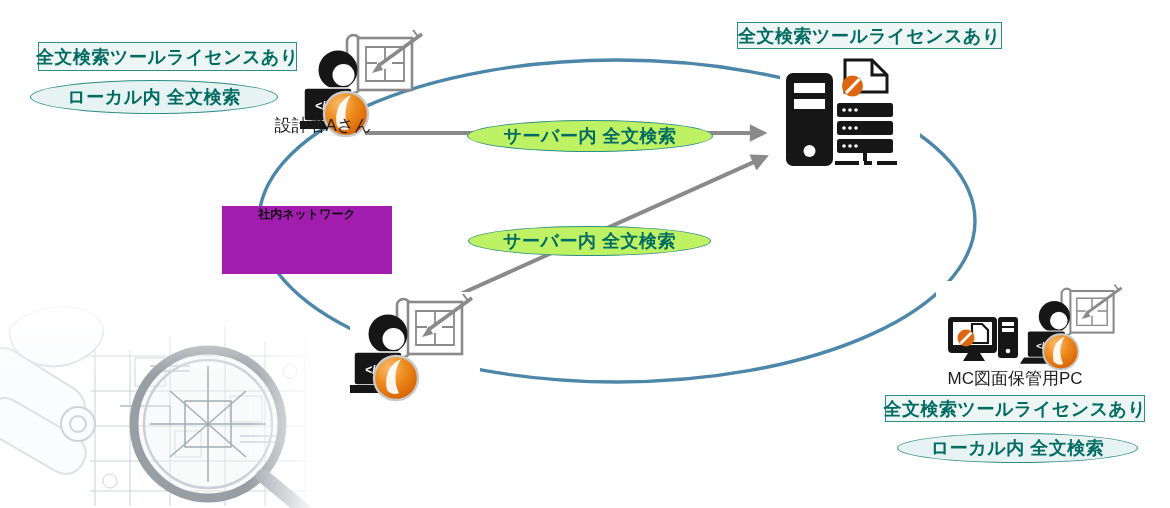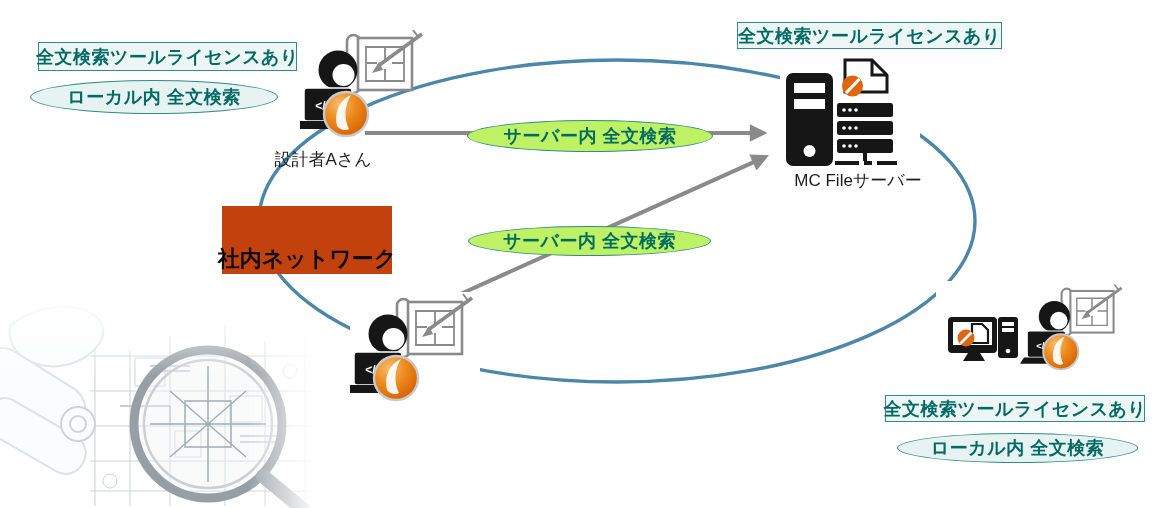--- a/index.html
+++ b/index.html
@@ -21,22 +21,22 @@
     position:absolute;display:flex;align-items:center;justify-content:center;
     border:1.6px solid #2e8e85;background:#e7f2f3;color:#006b62;
     font-weight:bold;font-size:18px;letter-spacing:.5px;white-space:nowrap;
     border-radius:50%;box-sizing:border-box;text-align:right;
   }
   .badge-ellipse.flow{background:#bef264;}
   .node-label{
     position:absolute;text-align:center;font-size:17px;color:#1c1c1c;white-space:nowrap;
   }
   .network-label{
-    position:absolute;display:flex;align-items:flex-end;justify-content:center;
-    background:#c2410c;color:#0b0b0b;font-weight:bold;font-size:22px;white-space:nowrap;
+    position:absolute;display:flex;align-items:flex-start;justify-content:center;
+    background:#a21caf;color:#0b0b0b;font-weight:bold;font-size:12px;white-space:nowrap;
   }
   .iconbox{position:absolute;}
   .iconbox.bg{background:#ffffff;}
   .photo{position:absolute;left:0;top:296px;width:318px;height:212px;opacity:.9;}
   .fade{position:absolute;pointer-events:none;}
   .fade-top{left:0;top:0;width:100%;height:80px;
     background:linear-gradient(to bottom,#ffffff 0%,rgba(255,255,255,0) 100%);}
   .fade-right{right:0;top:0;width:70px;height:100%;
     background:linear-gradient(to left,#ffffff 0%,rgba(255,255,255,0) 100%);}
 </style>
@@ -133,21 +133,21 @@
   </svg>
 
   <div class="badge-box" style="left:38px;top:42px;width:259px;height:29px">全文検索ツールライセンスあり</div>
   <div class="badge-ellipse" style="left:30px;top:80px;width:248px;height:34px">ローカル内 全文検索</div>
 
   <div class="iconbox" style="left:300px;top:28px;width:130px;height:110px">
     <svg width="130" height="110" viewBox="0 0 130 110">
         <use href="#designer-glyph"></use>
       </svg>
   </div>
-  <div class="node-label" style="left:248px;top:148px;width:150px">設計者Aさん</div>
+  <div class="node-label" style="left:248px;top:114px;width:150px">設計者Aさん</div>
 
   <div class="badge-ellipse flow" style="left:467px;top:120px;width:246px;height:32px">サーバー内 全文検索</div>
   <div class="badge-ellipse flow" style="left:468px;top:226px;width:243px;height:30px">サーバー内 全文検索</div>
 
   <div class="network-label" style="left:222px;top:206px;width:170px;height:68px">
     <span>社内ネットワーク</span>
   </div>
 
   <div class="badge-box" style="left:737px;top:22px;width:265px;height:27px">全文検索ツールライセンスあり</div>
   <div class="iconbox bg" style="left:780px;top:55px;width:140px;height:115px">
@@ -179,21 +179,20 @@
             <circle cx="70" cy="91" r="1.8"></circle>
             <circle cx="76" cy="91" r="1.8"></circle>
         </g>
         <rect x="83" y="98" width="4" height="8" fill="#161616"></rect>
         <rect x="55" y="106" width="24" height="4" fill="#161616"></rect>
         <rect x="84" y="106" width="8" height="4" fill="#161616"></rect>
         <rect x="97" y="106" width="20" height="4" fill="#161616"></rect>
       </g>
     </svg>
   </div>
-  <div class="node-label" style="left:778px;top:169px;width:160px">MC Fileサーバー</div>
 
   <div class="iconbox bg" style="left:350px;top:292px;width:130px;height:110px">
     <svg width="130" height="110" viewBox="0 0 130 110">
         <use href="#designer-glyph"></use>
       </svg>
   </div>
 
   <div class="iconbox bg" style="left:936px;top:281px;width:205px;height:92px">
     <svg width="205" height="92" viewBox="0 0 205 92">
       <g>
@@ -206,16 +205,17 @@
       </g>
       <g>
         <rect x="62" y="36" width="20" height="41" rx="3" fill="#161616"></rect>
         <rect x="66" y="41" width="12" height="4" fill="#ffffff"></rect>
         <rect x="66" y="47" width="12" height="4" fill="#ffffff"></rect>
         <circle cx="72" cy="70" r="2.3" fill="#ffffff"></circle>
       </g>
       <use href="#designer-glyph" transform="translate(88,2) scale(0.8)"></use>
     </svg>
   </div>
+  <div class="node-label" style="left:930px;top:367px;width:170px">MC図面保管用PC</div>
   <div class="badge-box" style="left:885px;top:395px;width:260px;height:27px">全文検索ツールライセンスあり</div>
   <div class="badge-ellipse" style="left:897px;top:433px;width:241px;height:30px">ローカル内 全文検索</div>
 
 </div>
 
 </body></html>

